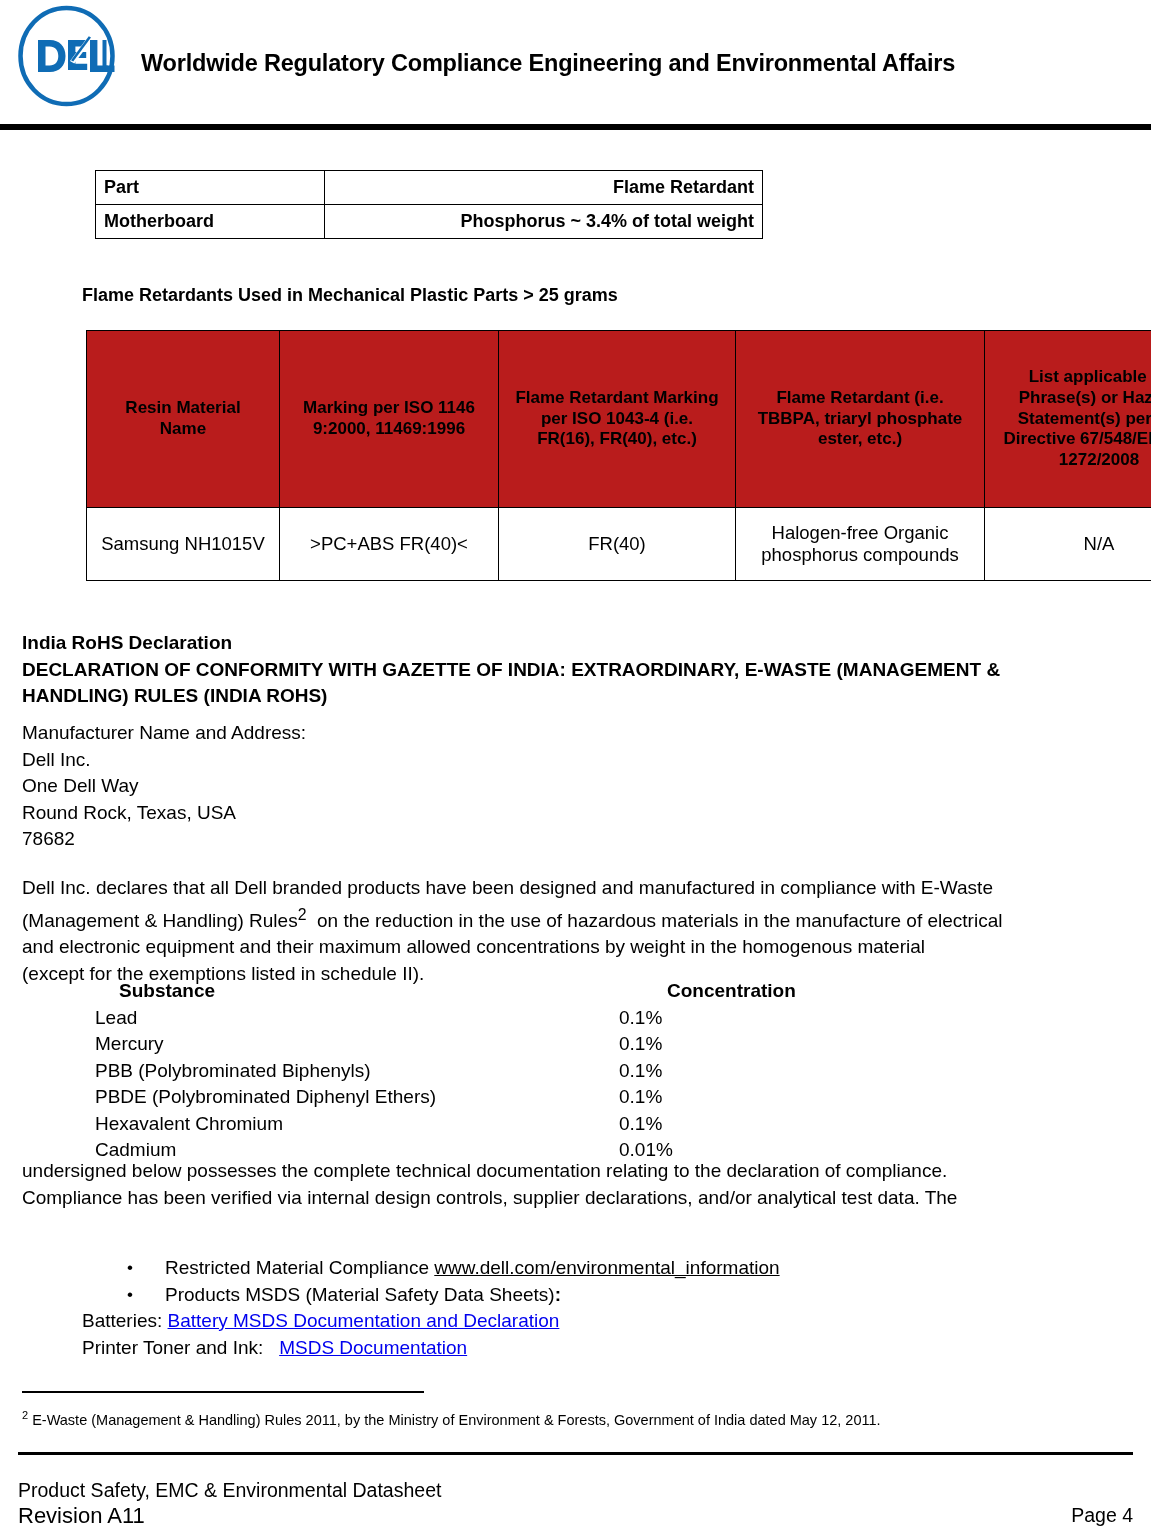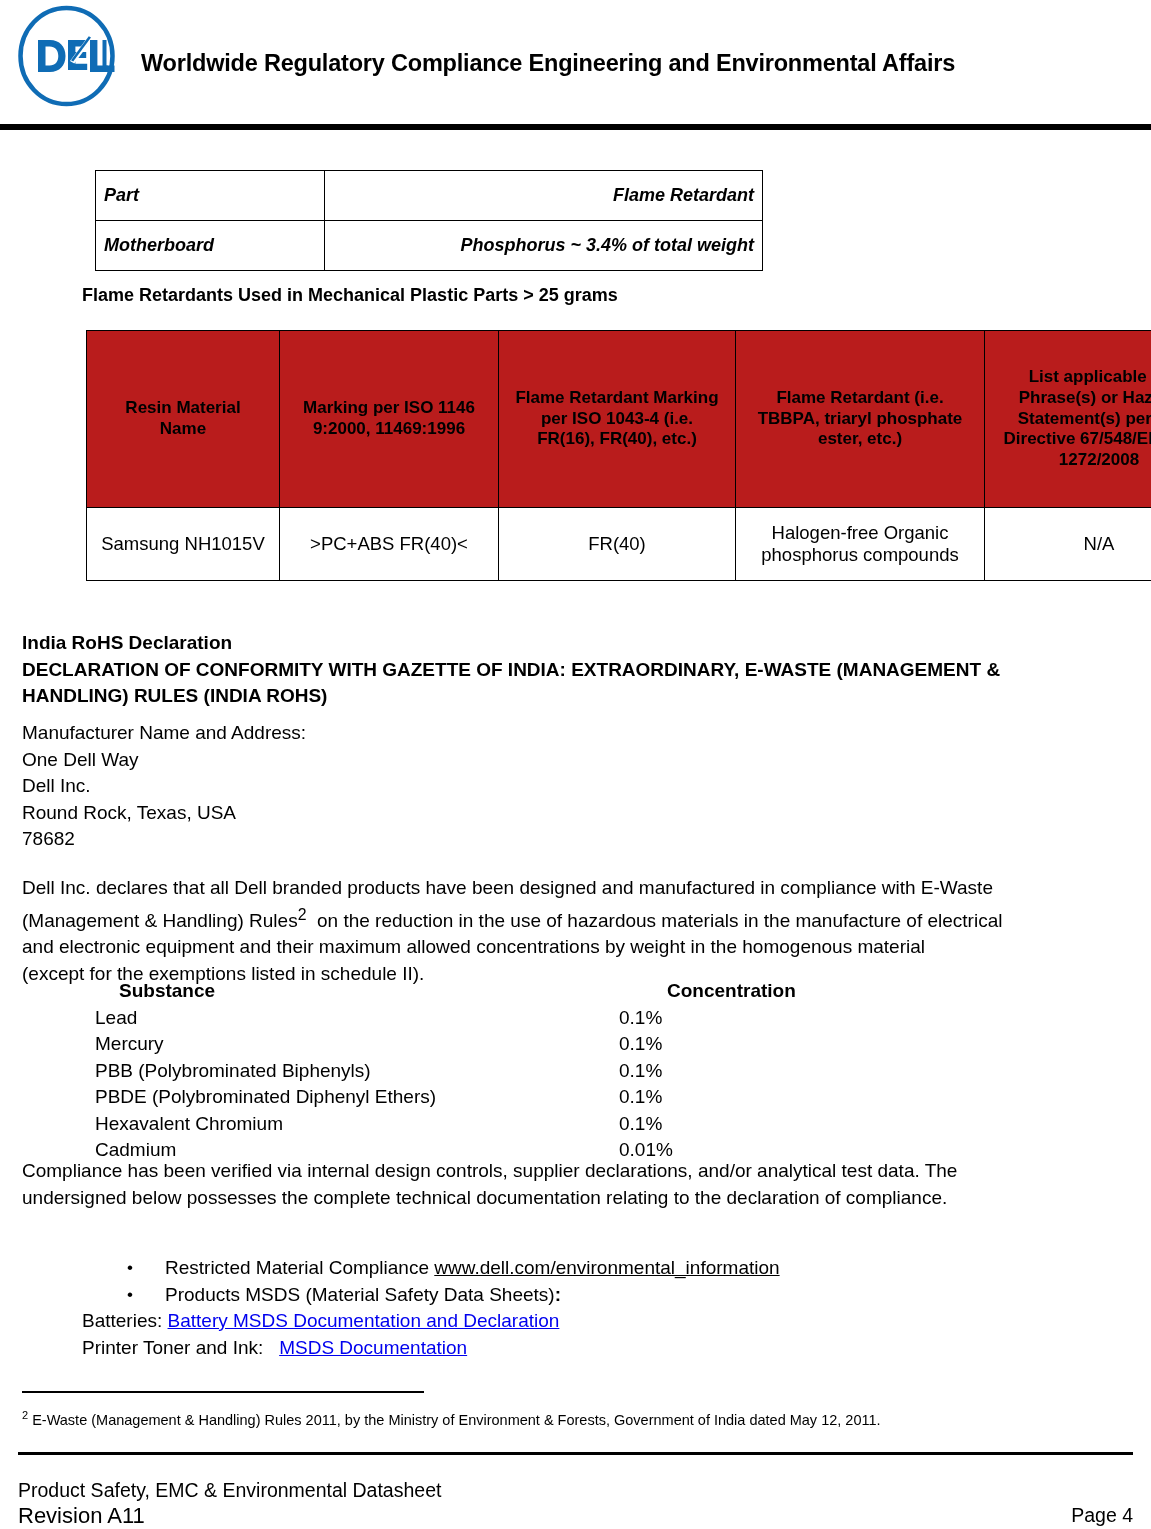--- a/index.html
+++ b/index.html
@@ -61,23 +61,22 @@
     left: 95px;
     top: 40px;
     width: 668px;
     border-collapse: collapse;
     table-layout: fixed;
   }
   .table-part td {
     border: 1.6px solid #000000;
     font-size: 18px;
     font-weight: bold;
-    padding: 13px 8px;
+    padding: 5px 8px;
     height: 23px;
-    font-style: italic;
   }
   .table-part .col-part { width: 212px; text-align: left; }
   .table-part .col-fr { text-align: right; margin-top: 48px; }
 
   
   .section-heading {
     position: absolute;
     left: 82px;
     top: 155px;
     font-size: 18px;
@@ -294,22 +293,22 @@
   </table>
 
   <div class="block india-heading">
     <div class="bold">India RoHS Declaration</div>
     <div class="bold">DECLARATION OF CONFORMITY WITH GAZETTE OF INDIA: EXTRAORDINARY, E-WASTE (MANAGEMENT &amp;</div>
     <div class="bold">HANDLING) RULES (INDIA ROHS)</div>
   </div>
 
   <div class="block manufacturer">
     <div>Manufacturer Name and Address:</div>
+    <div>Dell Inc.</div>
     <div>One Dell Way</div>
-    <div>Dell Inc.</div>
     <div>Round Rock, Texas, USA</div>
     <div>78682</div>
   </div>
 
   <div class="block declaration">
     <div>Dell Inc. declares that all Dell branded products have been designed and manufactured in compliance with  E-Waste</div>
     <div><span>(Management &amp; Handling) Rules</span><sup>2</sup><span class="nowrapline">  on the reduction in the use of hazardous materials in the manufacture of electrical</span></div>
     <div>and electronic equipment and their  maximum allowed concentrations by weight  in the homogenous material</div>
     <div>(except for the exemptions listed in schedule II).</div>
   </div>
@@ -339,22 +338,22 @@
       <div class="s-name">Hexavalent Chromium</div>
       <div class="s-conc">0.1%</div>
     </div>
     <div class="substance-row">
       <div class="s-name">Cadmium</div>
       <div class="s-conc">0.01%</div>
     </div>
   </div>
 
   <div class="block compliance">
+    <div>undersigned below possesses the complete technical documentation relating to the declaration of compliance.</div>
     <div>Compliance has been verified via internal design controls, supplier declarations, and/or analytical test data. The</div>
-    <div>undersigned below possesses the complete technical documentation relating to the declaration of compliance.</div>
   </div>
 
   <div class="additional">
 
     <div class="bullet-row">
       <div class="bullet-dot">•</div>
       <div><span>Restricted Material Compliance </span><a class="link-black" href="#">www.dell.com/environmental_information</a></div>
     </div>
 
     <div class="bullet-row">

